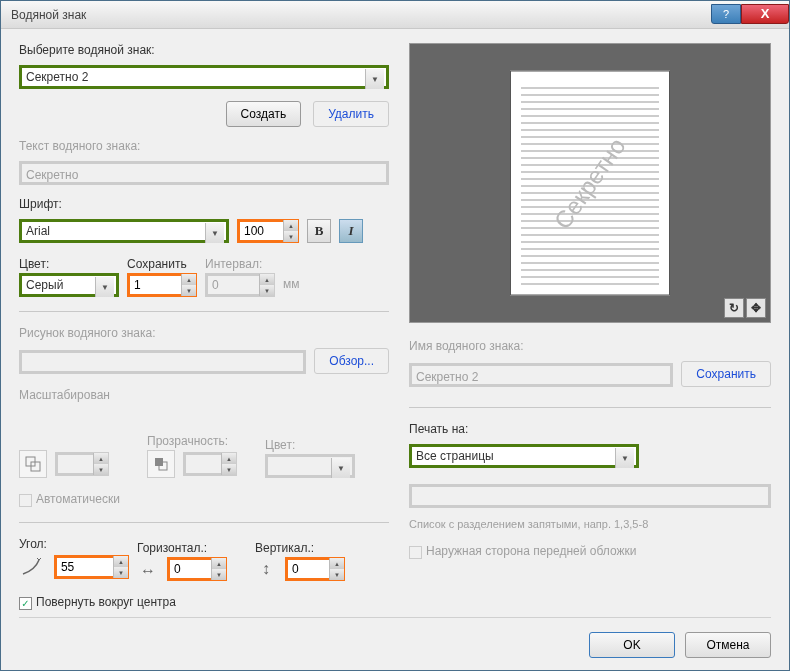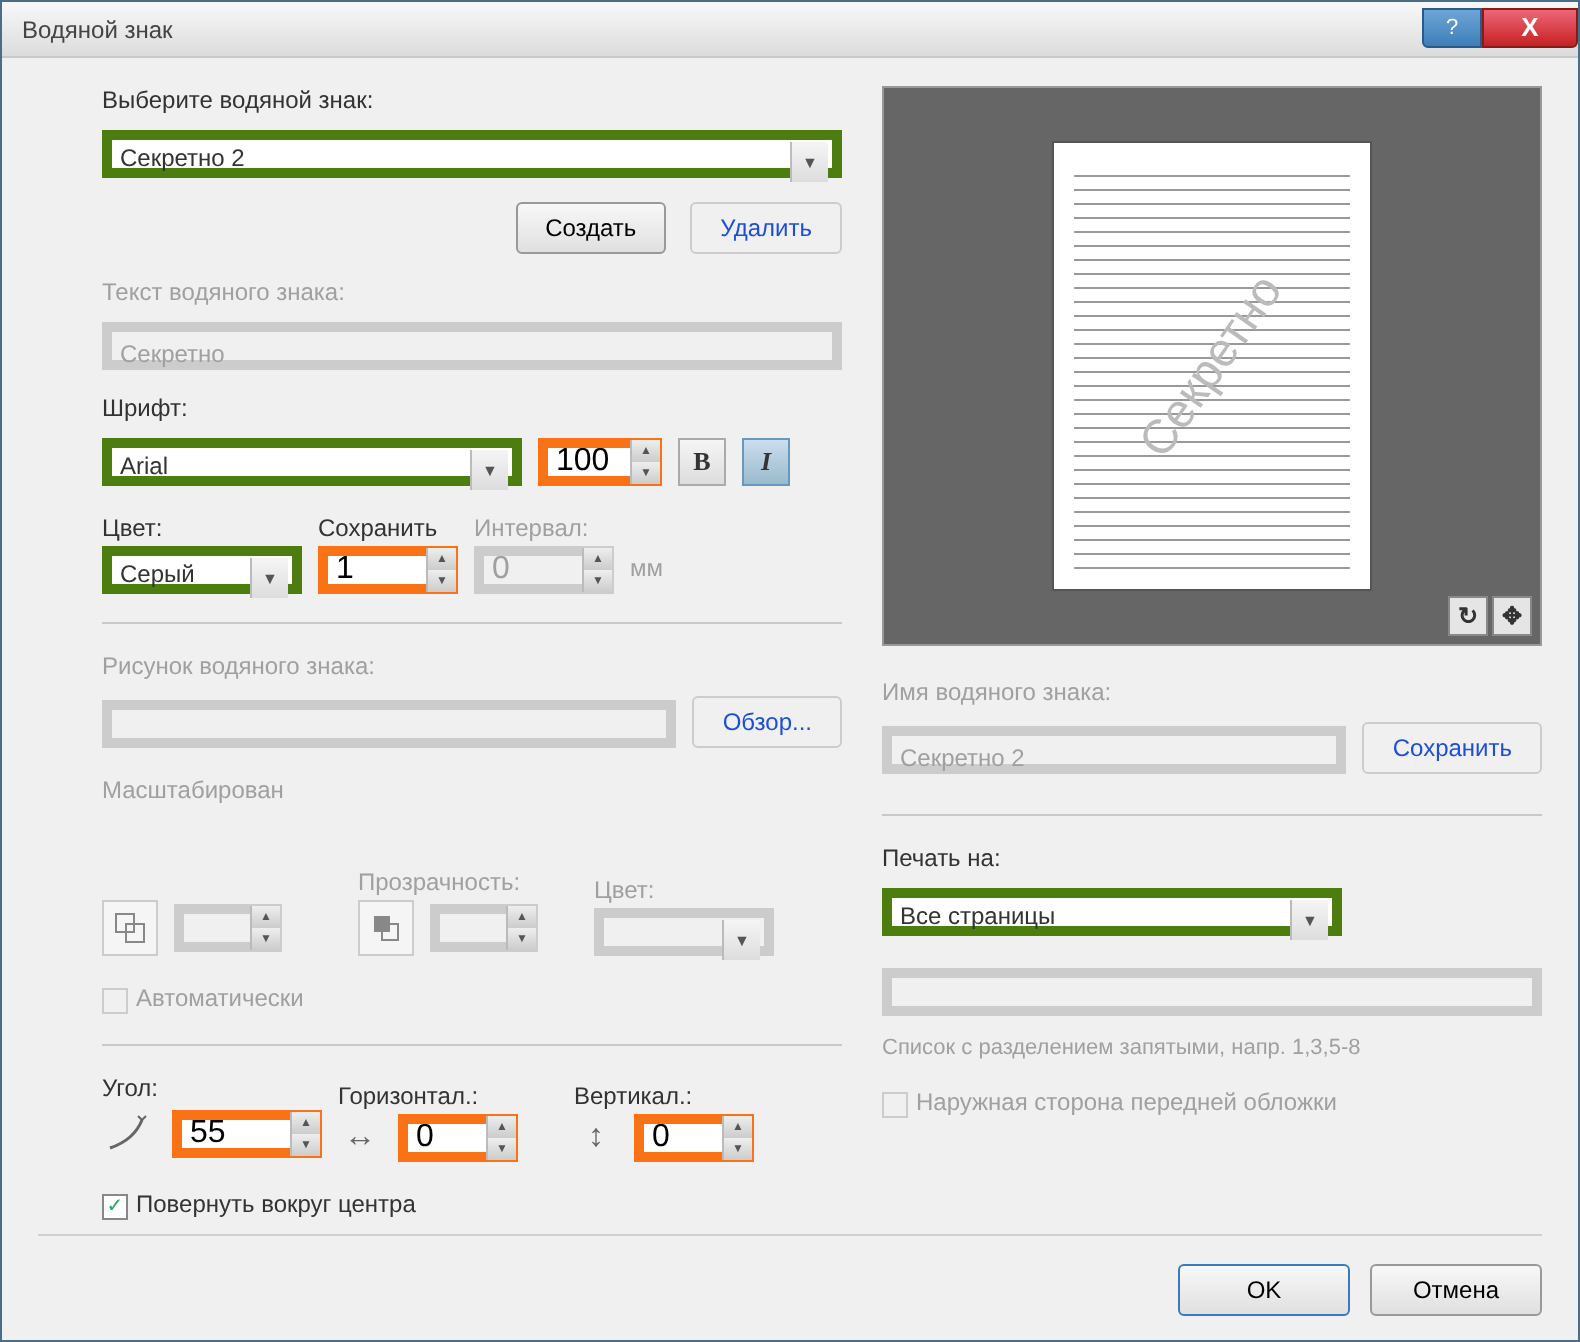--- a/index.html
+++ b/index.html
@@ -19,29 +19,29 @@
   display: flex; align-items: center;
   padding-left: 10px;
 }
 .titlebar-text { font-size: 12px; color: #444; }
 .titlebar-buttons { margin-left: auto; display: flex; }
 .titlebar-btn { width: 30px; height: 20px; display: flex; align-items: center; justify-content: center; color: #fff; font-size: 11px; margin-top:-2px;}
 .help-btn { background: linear-gradient(to bottom, #6fa5d6, #3c7fb8); border: 1px solid #2a5a8a; border-radius: 0 0 0 3px; }
 .close-btn { width: 48px; background: linear-gradient(to bottom, #e67, #c52222); border: 1px solid #8a1a1a; border-radius: 0 0 3px 0; font-weight: bold; font-size:13px;}
 
 .content { flex:1; padding: 14px 18px 12px 18px; display: flex; flex-direction: column; }
-.columns { display: flex; gap: 20px; flex: 1; margin-left: 32px; }
+.columns { display: flex; gap: 20px; flex: 1; }
 .col-left { width: 370px; display: flex; flex-direction: column; gap: 6px; }
 .col-right { flex: 1; display: flex; flex-direction: column; gap: 6px; }
 
 .label { font-size: 12px; color: #333; margin-bottom: 2px; }
 .label.disabled { color: #a0a0a0; }
 
 .combo, .textinput, .numinput, .input {
-  height: 24px; border: 5px solid #4d7c0f; background: #fff;
+  height: 24px; border: 3px solid #4d7c0f; background: #fff;
   padding: 2px 4px; font-size: 12px; font-family: inherit;
 }
 .combo { position: relative; cursor: default; }
 .combo::after {
   content: "▼"; position: absolute; right: 2px; top: 1px;
   width: 18px; height: 20px; display: flex; align-items: center; justify-content: center;
   font-size: 8px; color: #555;
   background: linear-gradient(to bottom, #f5f5f5, #ddd);
   border-left: 1px solid #bbb;
 }
@@ -54,21 +54,21 @@
   background: linear-gradient(to bottom, #f8f8f8, #e0e0e0);
   border: 1px solid #999; border-radius: 3px;
   cursor: pointer; font-size: 12px;
 }
 .btn.disabled { color: #1d4ed8; border-color: #ccc; background: #f0f0f0; cursor: default; }
 
 .row { display: flex; gap: 8px; align-items: flex-end; }
 .row .field { display: flex; flex-direction: column; }
 
 .spinner { position: relative; display: inline-block; }
-.spinner input { width: 100%; height: 24px; border: 5px solid #f97316; padding: 2px 16px 2px 4px; font-size: 16px; }
+.spinner input { width: 100%; height: 24px; border: 3px solid #f97316; padding: 2px 16px 2px 4px; font-size: 12px; }
 .spinner .sp-btns { position: absolute; right: 1px; top: 1px; width: 15px; height: 22px; display: flex; flex-direction: column; }
 .spinner .sp-up, .spinner .sp-down { flex:1; background: linear-gradient(to bottom,#eee,#ccc); border-left:1px solid #bbb; display:flex; align-items:center; justify-content:center; }
 .spinner .sp-up::before { content:"▲"; font-size:6px; color:#555; }
 .spinner .sp-down::before { content:"▼"; font-size:6px; color:#555; }
 .spinner.disabled input { background:#f0f0f0; color:#a0a0a0; border-color:#ccc;}
 
 .sep { height: 1px; background: #c8c8c8; margin: 8px 0; }
 
 .preview {
   height: 280px; background: #666; border: 1px solid #999; position: relative;

